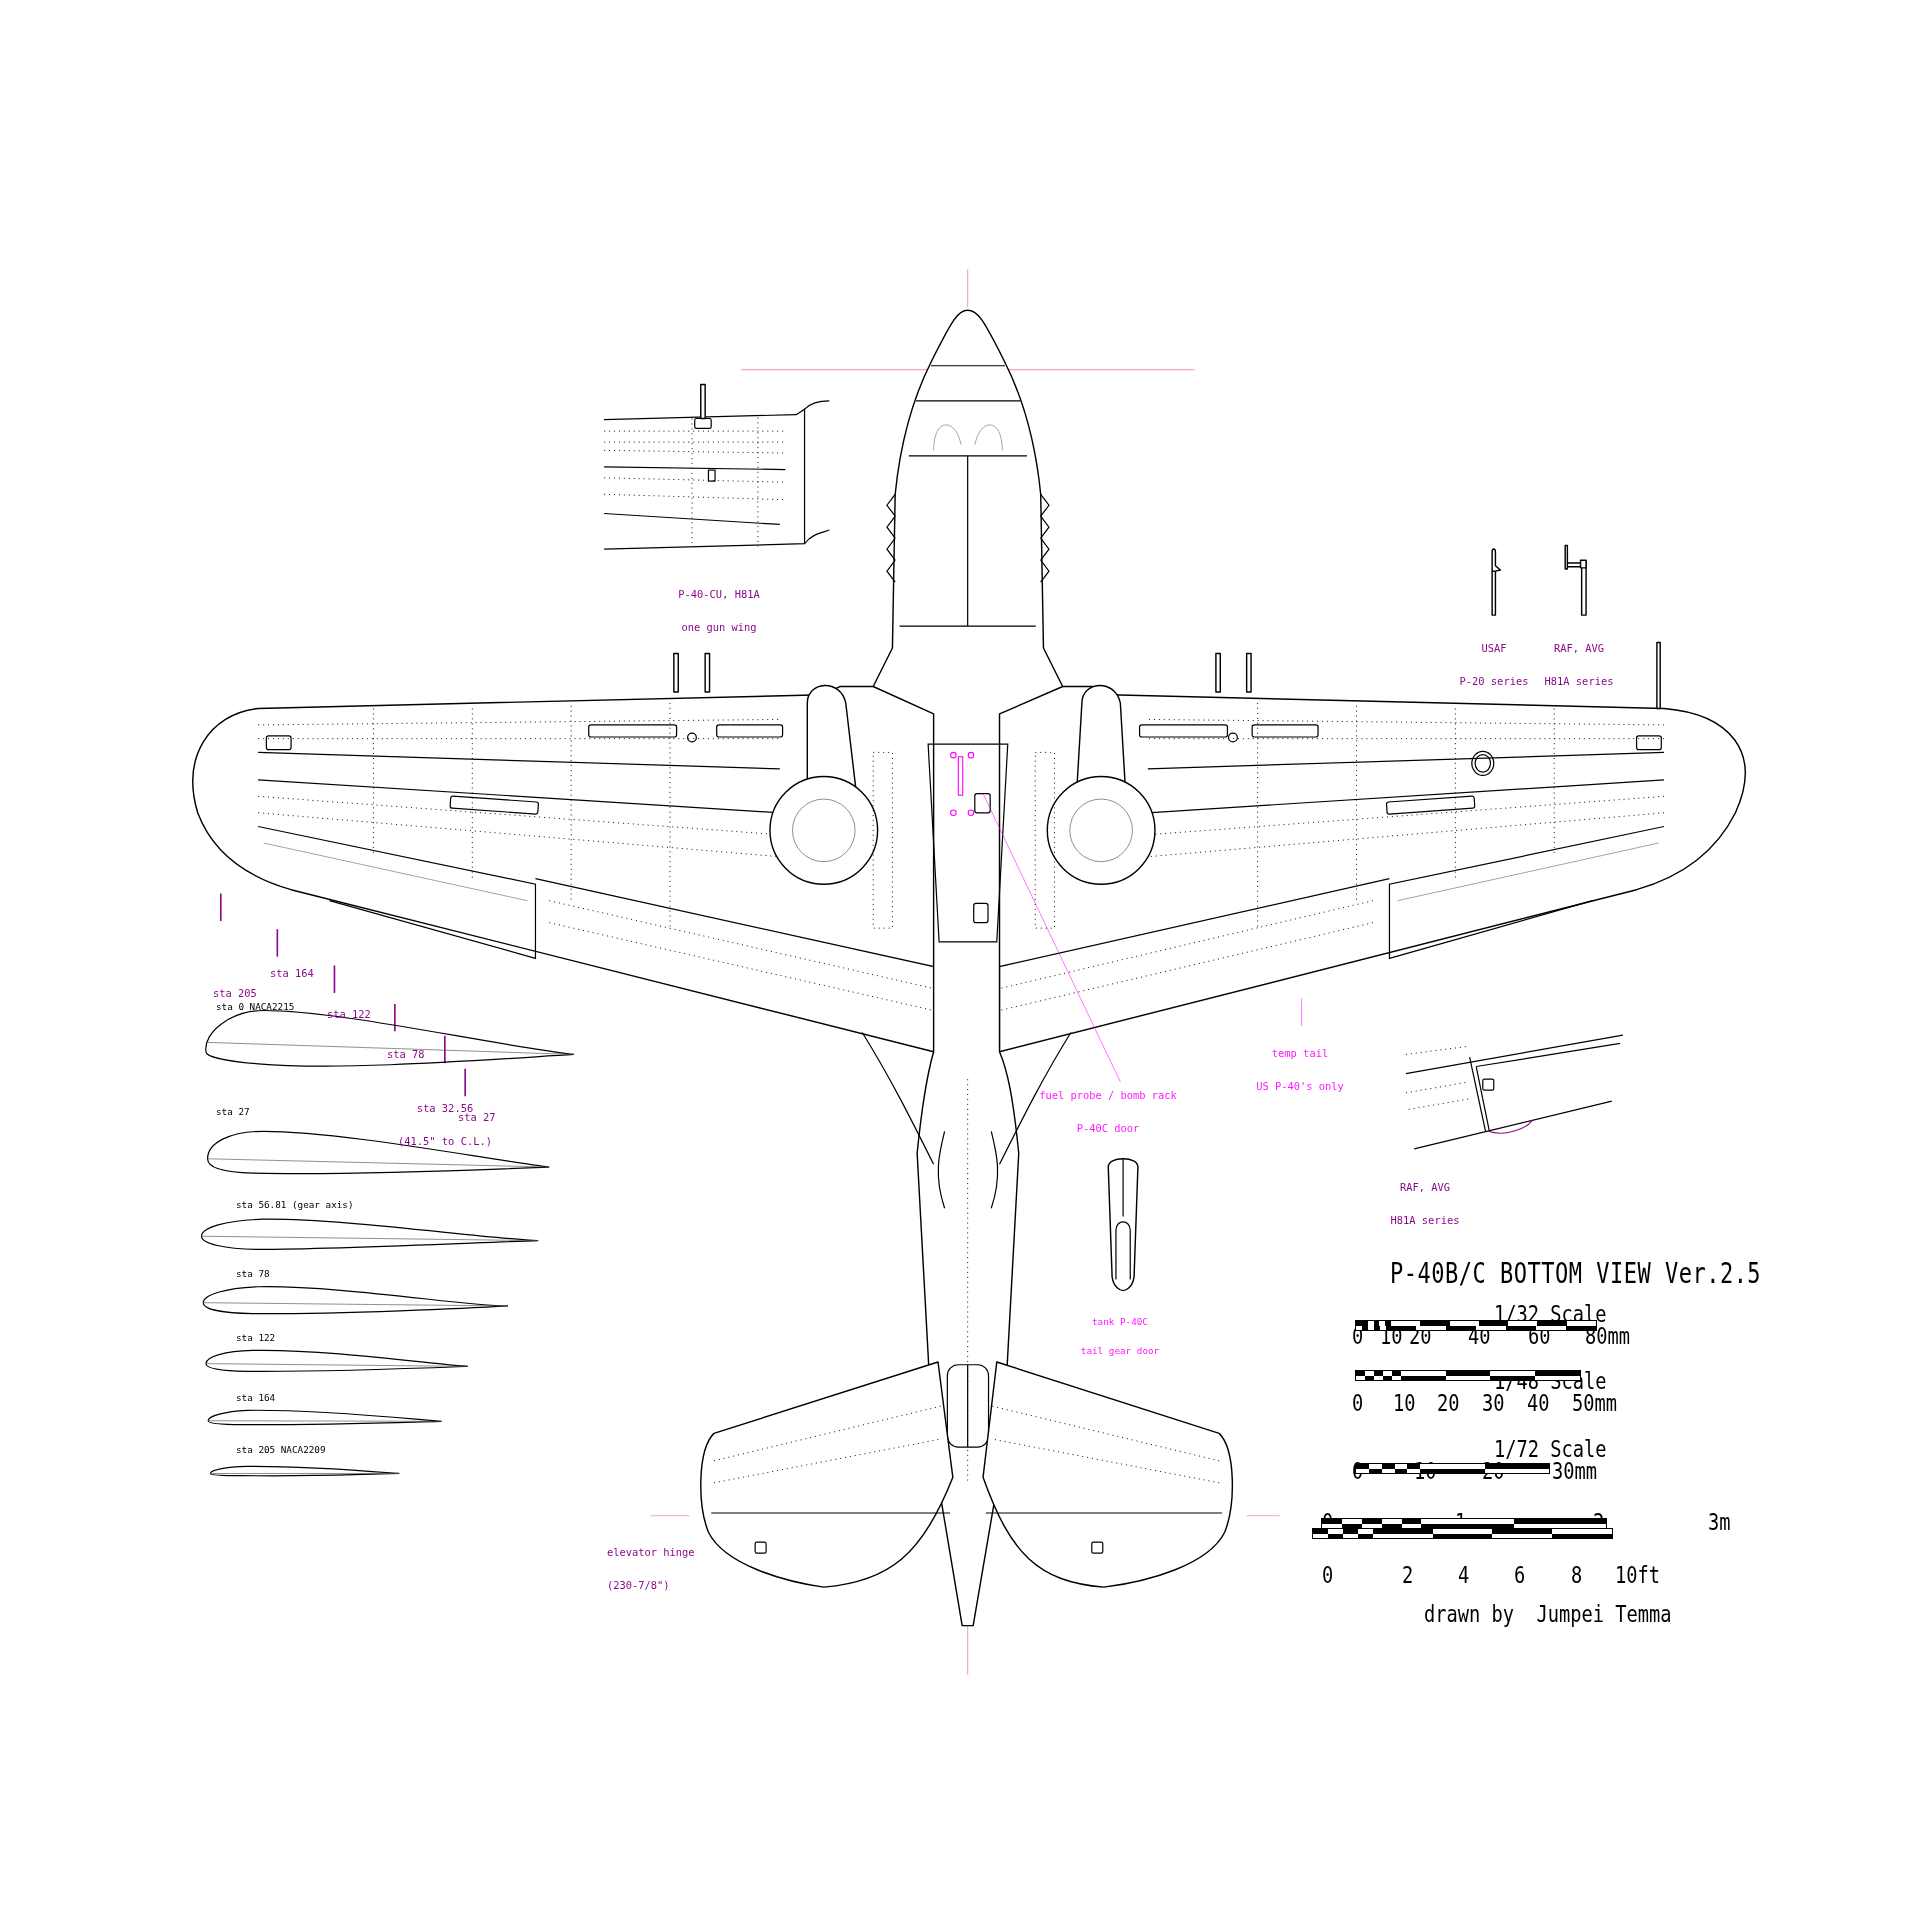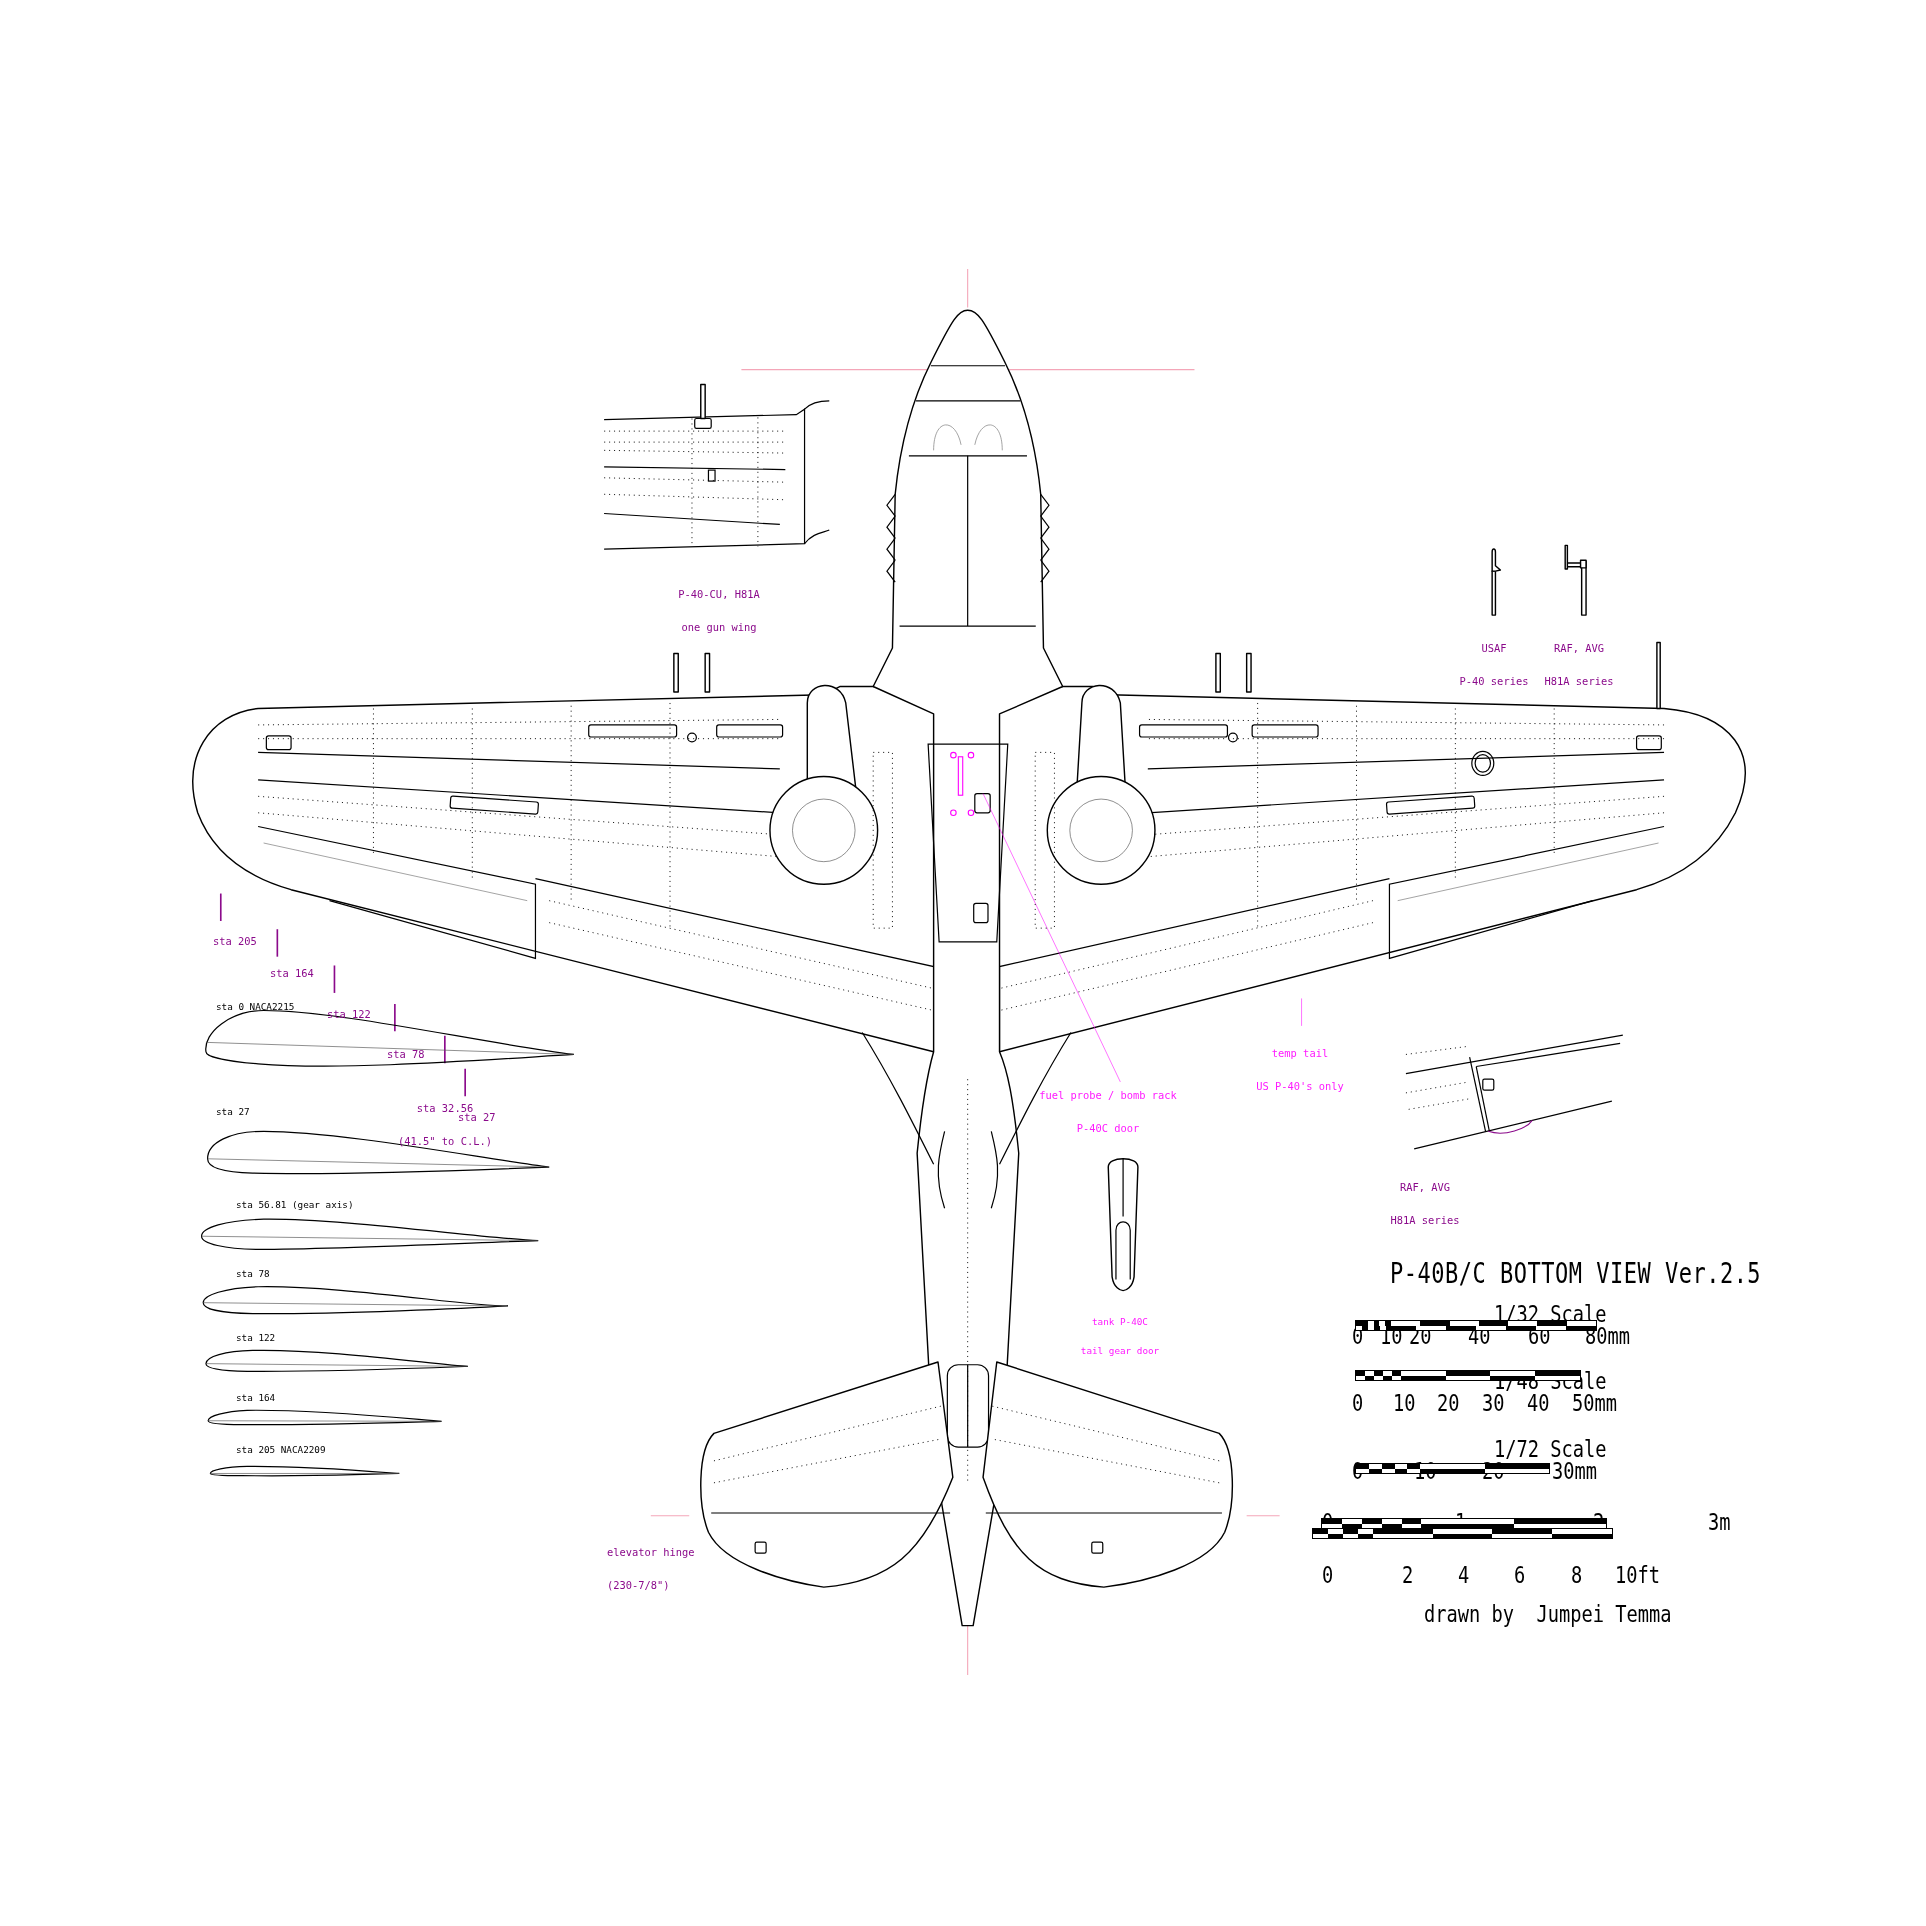--- a/index.html
+++ b/index.html
@@ -339,21 +339,21 @@
   <div class="txt scaletxt black" style="left:1322px; top:1564px;">0</div>
   <div class="txt scaletxt black" style="left:1402px; top:1564px;">2</div>
   <div class="txt scaletxt black" style="left:1458px; top:1564px;">4</div>
   <div class="txt scaletxt black" style="left:1514px; top:1564px;">6</div>
   <div class="txt scaletxt black" style="left:1571px; top:1564px;">8</div>
   <div class="txt scaletxt black" style="left:1615px; top:1564px;">10ft</div>
 </div>
 
 <div class="txt scaletxt black" style="left:1424px; top:1603px;">drawn by  Jumpei Temma</div>
 
-<div class="txt label purple" style="left:213px; top:936px;">sta 205</div>
+<div class="txt label purple" style="left:213px; top:988px;">sta 205</div>
 <div class="txt label purple" style="left:270px; top:968px;">sta 164</div>
 <div class="txt label purple" style="left:327px; top:1009px;">sta 122</div>
 <div class="txt label purple" style="left:387px; top:1049px;">sta 78</div>
 <div class="txt label purple center" style="left:445px; top:1081px;">
   <div>sta 32.56</div>
   <div>(41.5" to C.L.)</div>
 </div>
 <div class="txt label purple" style="left:458px; top:1112px;">sta 27</div>
 
 <div class="txt small black" style="left:216px; top:994px;margin-top:8px;">sta 0 NACA2215</div>
@@ -363,21 +363,21 @@
 <div class="txt small black" style="left:236px; top:1333px;">sta 122</div>
 <div class="txt small black" style="left:236px; top:1393px;">sta 164</div>
 <div class="txt small black" style="left:236px; top:1445px;">sta 205 NACA2209</div>
 
 <div class="txt label purple center" style="left:719px; top:567px;">
   <div>P-40-CU, H81A</div>
   <div>one gun wing</div>
 </div>
 <div class="txt label purple center" style="left:1494px; top:621px;">
   <div>USAF</div>
-  <div>P-40 series</div>
+  <div>P-20 series</div>
 </div>
 <div class="txt label purple center" style="left:1579px; top:621px;">
   <div>RAF, AVG</div>
   <div>H81A series</div>
 </div>
 <div class="txt label purple center" style="left:1425px; top:1160px;">
   <div>RAF, AVG</div>
   <div>H81A series</div>
 </div>
 <div class="txt small magenta center" style="left:1120px; top:1297px;">

